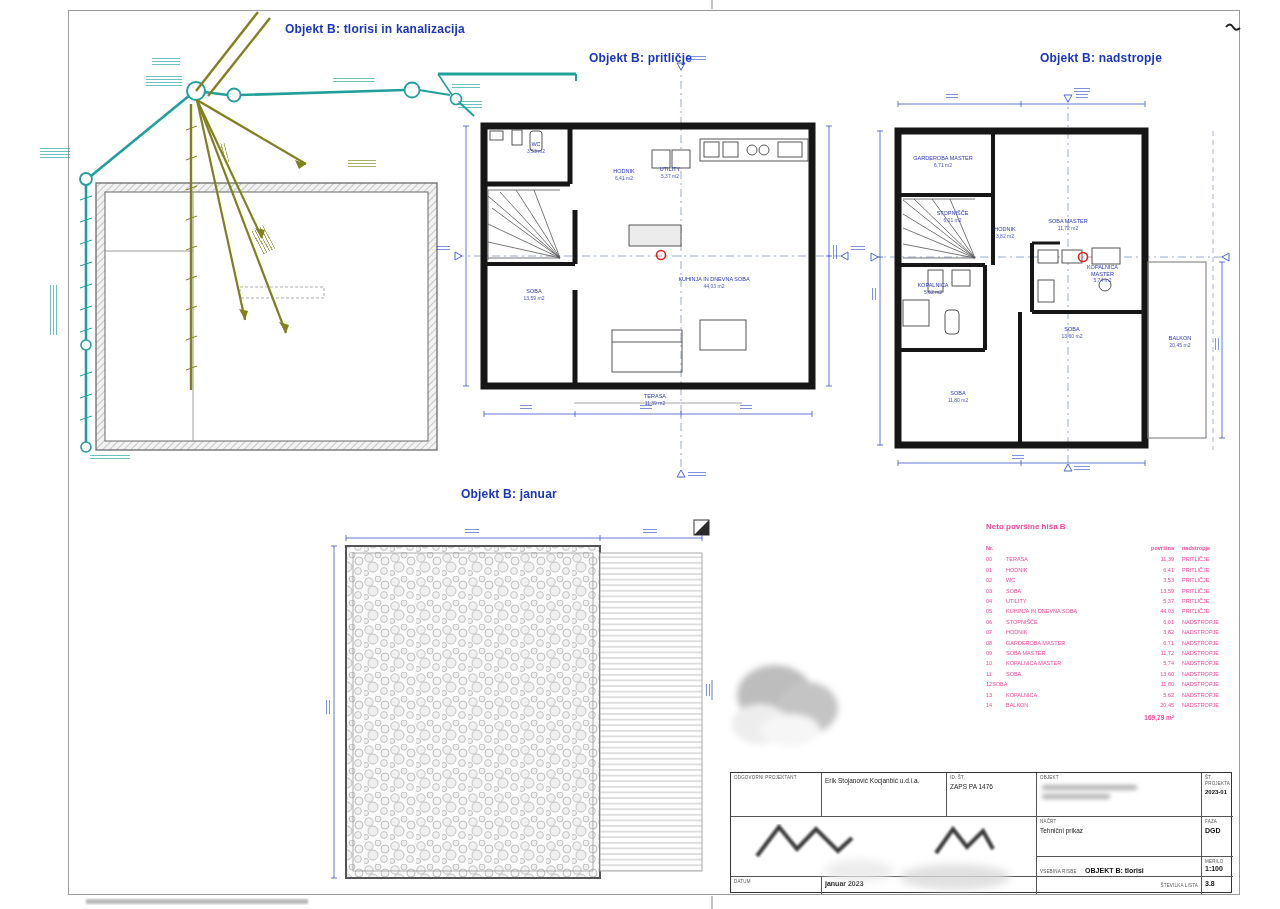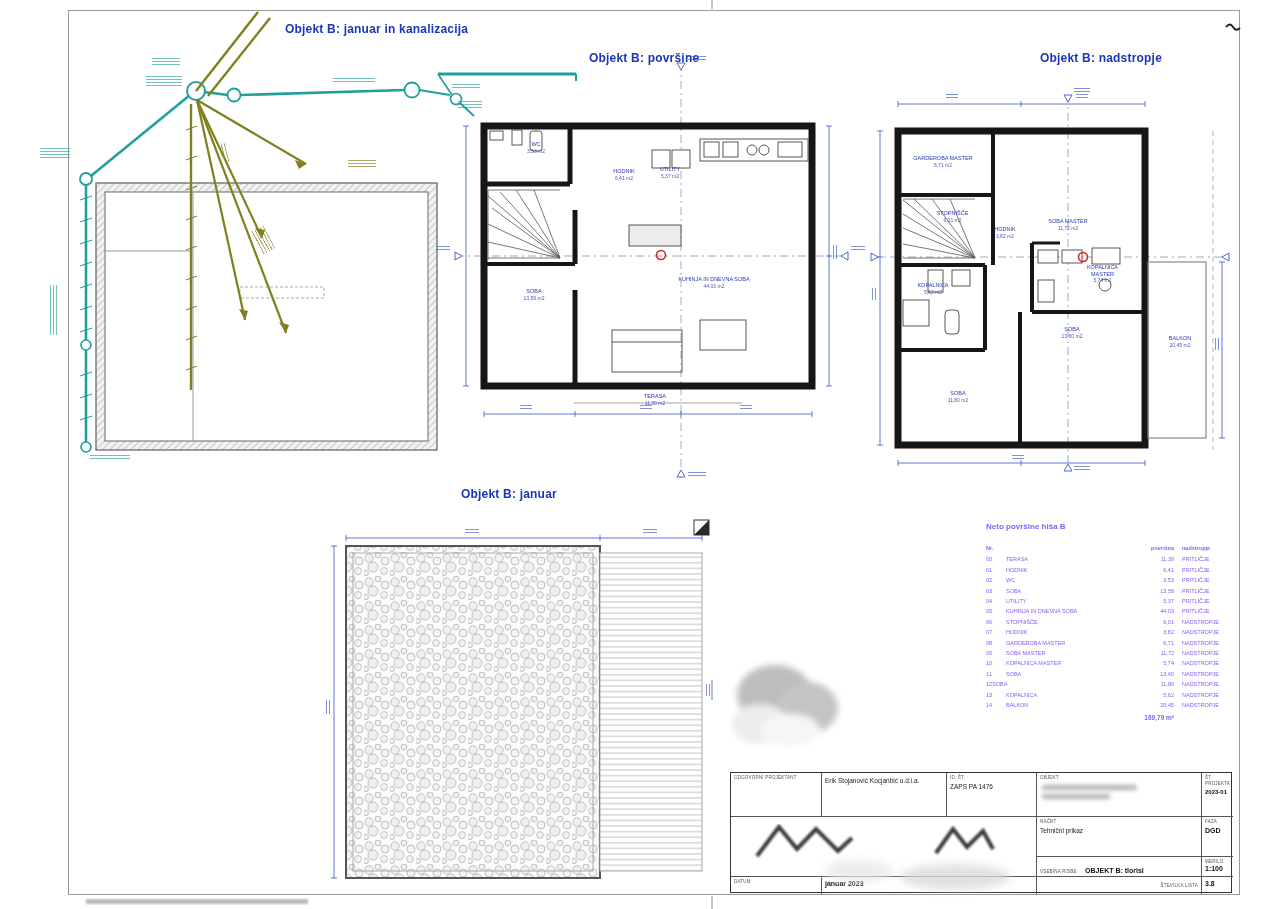--- a/index.html
+++ b/index.html
@@ -5,21 +5,21 @@
   *{margin:0;padding:0;box-sizing:border-box}
   html,body{width:1280px;height:909px;background:#fff;font-family:"Liberation Sans",sans-serif;position:relative;overflow:hidden}
   .sheet-border{position:absolute;left:68px;top:10px;width:1172px;height:885px;border:1px solid #9a9a9a}
   svg.linework{position:absolute;left:0;top:0;width:1280px;height:909px}
   .title{position:absolute;font-weight:bold;font-size:12px;color:#1b35bb;letter-spacing:.2px;white-space:nowrap}
   .rl{position:absolute;color:#2936b4;font-size:5.5px;line-height:6.5px;text-align:center}
   .rl .ar{display:block;font-size:5px;opacity:.85}
   .mt{position:absolute;background:repeating-linear-gradient(to bottom,currentColor 0 1px,transparent 1px 3px);opacity:.65;pointer-events:none}
   .mtv{background:repeating-linear-gradient(to right,currentColor 0 1px,transparent 1px 3px)}
   
-  .atable{position:absolute;left:986px;top:522px;width:246px;color:#8b5cf6}
+  .atable{position:absolute;left:986px;top:522px;width:246px;color:#ec4899}
   .at-title{font-size:8px;font-weight:bold;margin-bottom:12px}
   .at-head,.at-row{display:flex;font-size:5.5px;line-height:10.4px}
   .at-head{font-weight:bold;margin-bottom:1px}
   .c-nr{width:20px}.c-name{flex:1}.c-area{width:42px;text-align:right}.c-floor{width:58px;padding-left:8px}
   .at-total{display:flex;font-weight:bold;font-size:6.5px;margin-top:3px}
   
   .tb{position:absolute;left:730px;top:772px;width:502px;height:121px;border:1.2px solid #333;color:#111}
   .cell{position:absolute;border-left:1px solid #555;border-top:1px solid #555;padding:2px 3px;overflow:hidden}
   .cell.noL{border-left:none}.cell.noT{border-top:none}
   .lbl{font-size:4.5px;color:#555;text-transform:uppercase;letter-spacing:.2px;line-height:5.5px}
@@ -282,22 +282,22 @@
     <ellipse cx="808" cy="708" rx="30" ry="26" fill="#c4c4c4"></ellipse>
     <ellipse cx="760" cy="724" rx="28" ry="20" fill="#ededed"></ellipse>
     <ellipse cx="790" cy="730" rx="30" ry="16" fill="#f6f6f6"></ellipse>
   </g>
   <g filter="url(#blur1)" stroke="#141414" fill="none" opacity="0.85">
     <polyline points="757,856 779,827 797,849 816,829 838,851 852,838" stroke-width="4"></polyline>
     <polyline points="936,853 953,829 967,847 983,831 993,849" stroke-width="4"></polyline>
   </g>
 </svg>
 
-<div class="title" style="left:285px;top:22px">Objekt B: januar in kanalizacija</div>
-<div class="title" style="left:589px;top:51px">Objekt B: površine</div>
+<div class="title" style="left:285px;top:22px">Objekt B: tlorisi in kanalizacija</div>
+<div class="title" style="left:589px;top:51px">Objekt B: pritličje</div>
 <div class="title" style="left:1040px;top:51px">Objekt B: nadstropje</div>
 <div class="title" style="left:461px;top:487px">Objekt B: januar</div>
 
 <div class="rl" style="left:518px;top:141px;width:36px">
   <span class="nm">WC</span>
   <span class="ar">3,53 m2</span>
 </div>
 <div class="rl" style="left:604px;top:168px;width:40px">
   <span class="nm">HODNIK</span>
   <span class="ar">6,41 m2</span>

